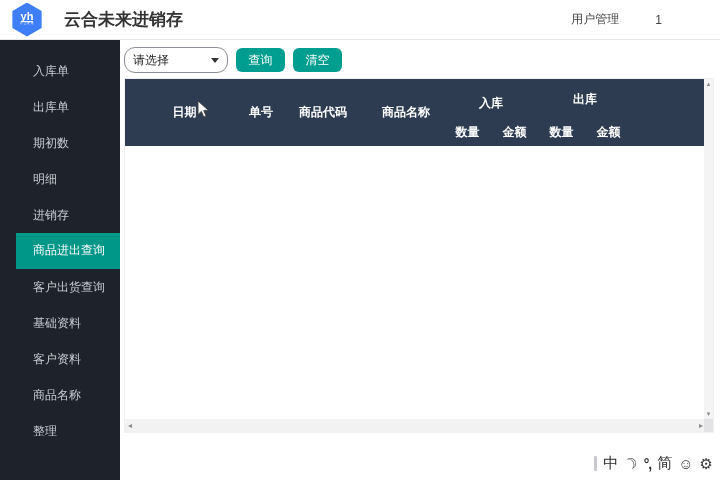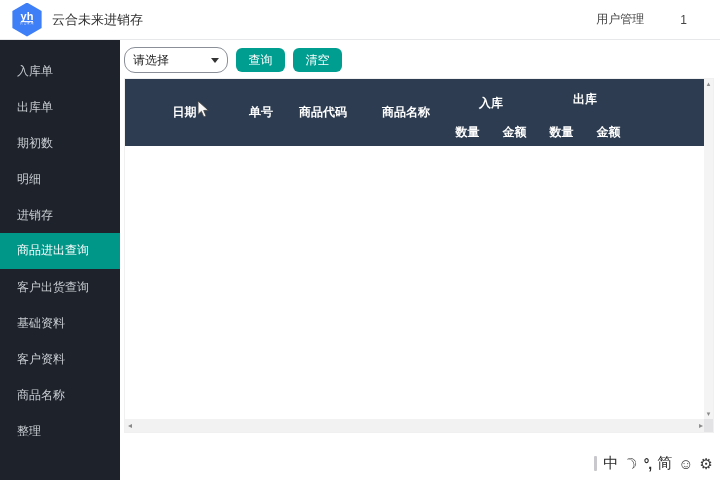--- a/index.html
+++ b/index.html
@@ -13,28 +13,28 @@
     display:flex; align-items:center; justify-content:space-between; }
   .brand { display:flex; align-items:center; }
   .logo { width:34px; height:34px; margin-left:10px; background:#3e7ef7;
     clip-path:polygon(50% 0%,93% 25%,93% 75%,50% 100%,7% 75%,7% 25%);
     display:flex; flex-direction:column; align-items:center; justify-content:center;
     color:#fff; }
   .logo-text { font-size:11px; font-weight:bold; line-height:10px;
     border-bottom:1px solid rgba(255,255,255,.9); }
   .logo-sub { font-size:8px; transform:scale(.4); transform-origin:center top;
     line-height:6px; white-space:nowrap; letter-spacing:1px; }
-  .app-title { margin-left:8px; font-size:13px; font-weight:400; color:#333; }
-  .topbar-right { display:flex; align-items:center; margin-right:33px; }
+  .app-title { margin-left:20px; font-size:17px; font-weight:700; color:#333; }
+  .topbar-right { display:flex; align-items:center; margin-right:58px; }
   .user-link { font-size:12px; color:#444; cursor:pointer; }
   .count { font-size:12px; color:#444; margin-left:36px; cursor:pointer; }
 
   
   .sidebar { position:absolute; left:0; top:40px; width:120px; height:440px;
-    background:#1e222b; padding-top:13px; }
+    background:#1e222b; padding-top:13px;padding-left:16px; }
   .nav-item { height:36px; line-height:36px; padding-left:17px;
     font-size:12px; color:#c9cdd3; cursor:pointer; white-space:nowrap; }
   .nav-item.active { background:#009688; color:#fff;font-family:Liberation Mono, monospace; }
 
   
   .main { position:absolute; left:120px; top:40px; width:600px; height:440px;
     background:#fff; }
 
   .toolbar { position:absolute; left:4px; top:6px; height:28px;
     display:flex; align-items:center; }

